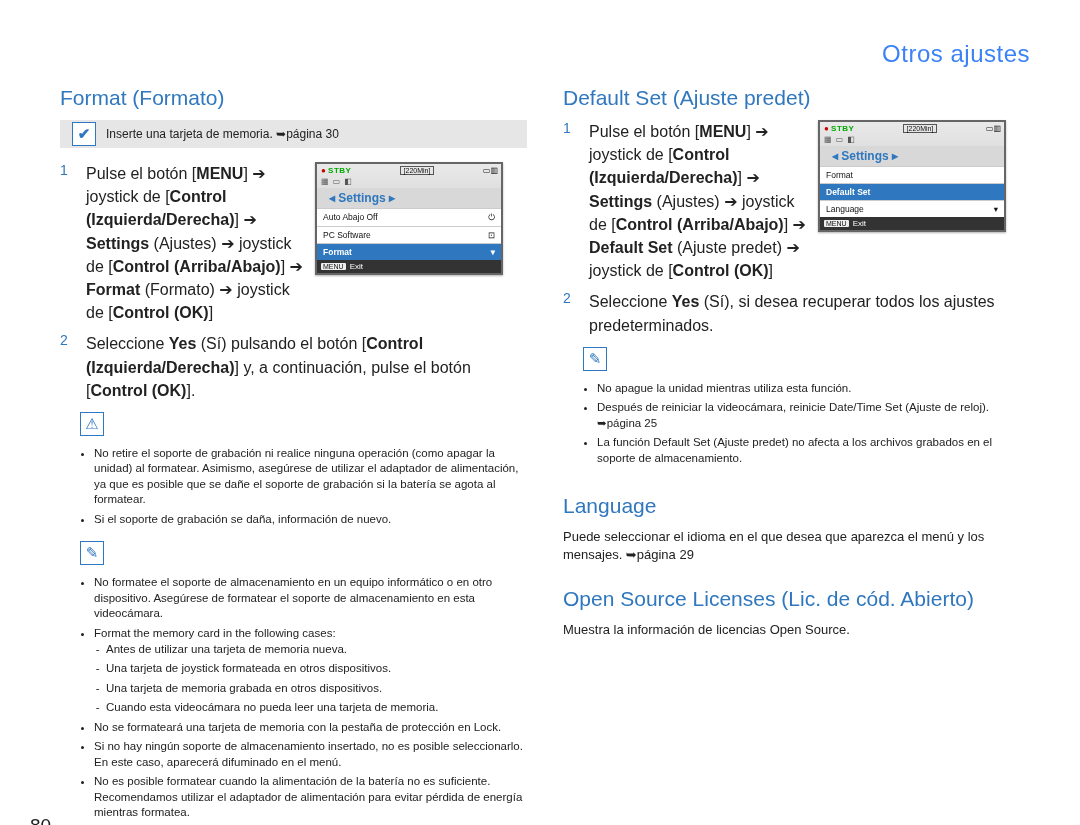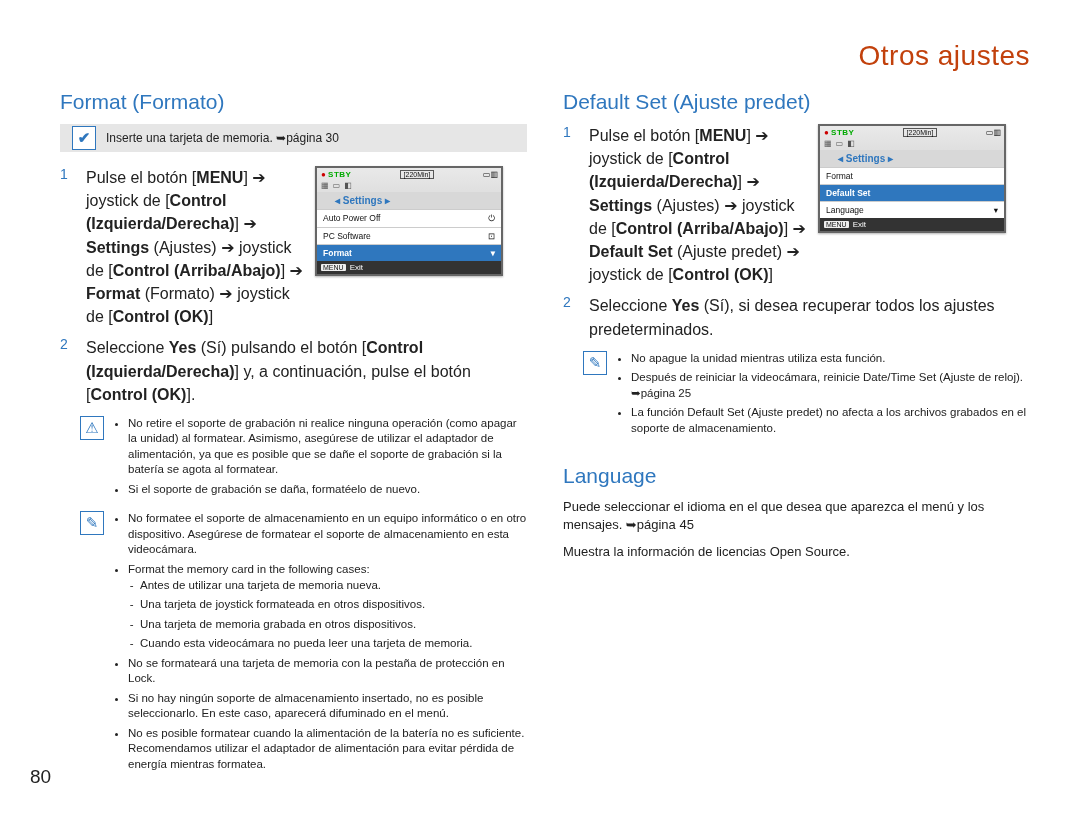--- a/index.html
+++ b/index.html
@@ -12,22 +12,22 @@
     width: 1080px;
   }
   .page {
     box-sizing: border-box;
     width: 1080px;
     padding: 40px 50px 20px 60px;
     position: relative;
   }
   .section-title {
     text-align: right;
-    font-size: 28px;
-    color: #c2410c;
+    font-size: 24px;
+    color: #3b82f6;
     font-weight: 400;
     margin: 0 0 18px 0;
     letter-spacing: 0.5px;
   }
   .cols {
     display: flex;
     gap: 36px;
   }
   .col {
     flex: 1;
@@ -92,20 +92,21 @@
     width: 212px;
     margin-left: 10px;
   }
 
   .advice {
     display: flex;
     gap: 10px;
     margin: 10px 0 10px 20px;
     font-size: 11.5px;
     line-height: 1.35;
+    flex-direction: column;
   }
   .advice ul {
     margin: 0;
     padding-left: 14px;
   }
   .advice ul li { margin-bottom: 4px; }
   .advice ul ul { list-style: "-  "; padding-left: 12px; }
 
   .page-num {
     position: absolute;
@@ -137,22 +138,22 @@
   .lcd .lcd-icons {
     padding: 0 4px 2px;
     font-size: 8px;
     color: #555;
     display:flex; gap:4px;
   }
   .lcd .lcd-hdr {
     background: #d8d8d8;
     color: #2f77be;
     font-weight: bold;
-    padding: 3px 18px;
-    font-size: 10px;
+    padding: 3px 12px;
+    font-size: 12px;
   }
   .lcd .lcd-item {
     display: flex;
     justify-content: space-between;
     padding: 3px 6px;
     background: #fff;
     border-top: 1px solid #ccc;
     font-size: 8.5px;
   }
   .lcd .lcd-item.selected {
@@ -197,21 +198,21 @@
             <span class="time">[220Min]</span>
             <span class="batt">▭ ▥</span>
           </div>
           <div class="lcd-icons">
               <span class="ico">▦</span>
               <span class="ico">▭</span>
               <span class="ico">◧</span>
             </div>
           <div class="lcd-hdr">◂ <span>Settings</span> ▸</div>
           <div class="lcd-item">
-              <span>Auto Power Off</span>
+              <span>Auto Abajo Off</span>
               <span>⏻</span>
             </div>
           <div class="lcd-item">
               <span>PC Software</span>
               <span>⊡</span>
             </div>
           <div class="lcd-item selected">
               <span>Format</span>
               <span>▾</span>
             </div>
@@ -233,21 +234,21 @@
         <div class="step-num">2</div>
         <div class="step-body">
           <span>Seleccione </span><b>Yes</b><span> (Sí) pulsando el botón [</span><b>Control (Izquierda/Derecha)</b><span>] y, a continuación, pulse el botón [</span><b>Control (OK)</b><span>].</span>
         </div>
       </div>
 
       <div class="advice">
         <span class="icon-box warn"></span>
         <ul>
           <li>No retire el soporte de grabación ni realice ninguna operación (como apagar la unidad) al formatear. Asimismo, asegúrese de utilizar el adaptador de alimentación, ya que es posible que se dañe el soporte de grabación si la batería se agota al formatear.</li>
-          <li>Si el soporte de grabación se daña, formatéelo de nuevo.</li>
+          <li>Si el soporte de grabación se daña, información de nuevo.</li>
         </ul>
       </div>
 
       <div class="advice">
         <span class="icon-box info"></span>
         <ul>
           <li>No formatee el soporte de almacenamiento en un equipo informático o en otro dispositivo. Asegúrese de formatear el soporte de almacenamiento en esta videocámara.</li>
           <li><span>Format the memory card in the following cases:</span>
             <ul>
               <li>Antes de utilizar una tarjeta de memoria nueva.</li>
@@ -315,20 +316,21 @@
       <div class="advice">
         <span class="icon-box info"></span>
         <ul>
           <li>No apague la unidad mientras utiliza esta función.</li>
           <li>Después de reiniciar la videocámara, reinicie Date/Time Set (Ajuste de reloj). ➥página 25</li>
           <li>La función Default Set (Ajuste predet) no afecta a los archivos grabados en el soporte de almacenamiento.</li>
         </ul>
       </div>
 
       <h2 class="h2" style="margin-top:24px">Language</h2>
-      <p class="para">Puede seleccionar el idioma en el que desea que aparezca el menú y los mensajes. ➥página 45</p>
-
+      <p class="para">Puede seleccionar el idioma en el que desea que aparezca el menú y los mensajes. ➥página 29</p>
+
+      <h2 class="h2" style="margin-top:24px">Open Source Licenses (Lic. de cód. Abierto)</h2>
       <p class="para">Muestra la información de licencias Open Source.</p>
     </div>
   </div>
 
   <div class="page-num">80</div>
 </div>
 
 </body></html>

